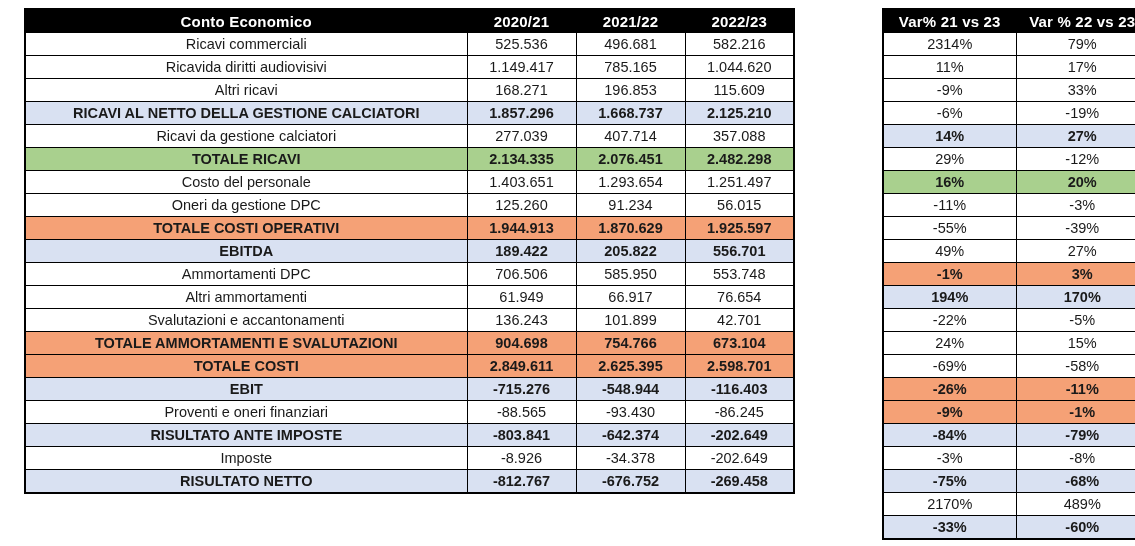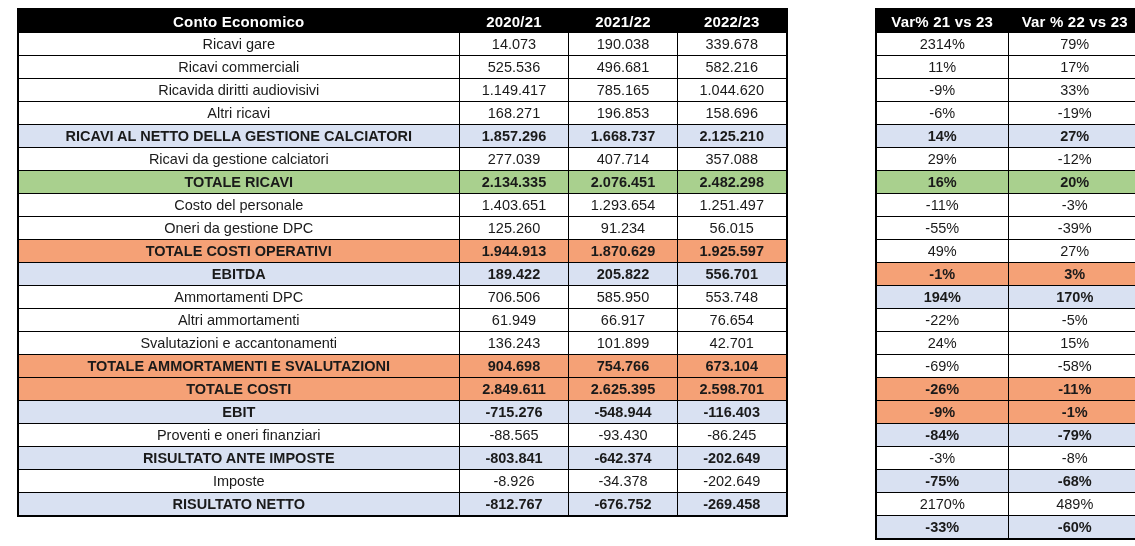--- a/index.html
+++ b/index.html
@@ -7,21 +7,21 @@
     --c-green:#A9D08E;
     --c-orange:#F5A176;
     --c-header-bg:#000000;
     --c-header-fg:#FFFFFF;
     --c-border:#000000;
   }
   html,body{margin:0;padding:0;background:#ffffff;}
   .canvas{
     width:1135px;height:546px;background:#ffffff;box-sizing:border-box;
     padding:8px 0 0 24px;display:flex;align-items:flex-start;gap:87px;
-    font-family:"Liberation Sans", sans-serif;color:#1a1a1a;justify-content:center;
+    font-family:"Liberation Sans", sans-serif;color:#1a1a1a;
   }
   table{border-collapse:collapse;table-layout:fixed;border:2px solid var(--c-border);}
   table.main{width:769px;}
   table.vars{width:266px;}
   th,td{
     border:1px solid var(--c-border);
     height:22px;text-align:center;vertical-align:middle;
     font-size:14.5px;line-height:1;padding:0 2px;
     overflow:hidden;white-space:nowrap;
   }
@@ -51,42 +51,36 @@
     <thead>
       <tr>
         <th>Conto Economico</th>
         <th>2020/21</th>
         <th>2021/22</th>
         <th>2022/23</th>
       </tr>
     </thead>
     <tbody>
         <tr class="row-plain">
-          <td>Ricavi gare</td>
-          <td>14.073</td>
-          <td>190.038</td>
-          <td>339.678</td>
-        </tr>
-        <tr class="row-plain">
           <td>Ricavi commerciali</td>
           <td>525.536</td>
           <td>496.681</td>
           <td>582.216</td>
         </tr>
         <tr class="row-plain">
           <td>Ricavida diritti audiovisivi</td>
           <td>1.149.417</td>
           <td>785.165</td>
           <td>1.044.620</td>
         </tr>
         <tr class="row-plain">
           <td>Altri ricavi</td>
           <td>168.271</td>
           <td>196.853</td>
-          <td>158.696</td>
+          <td>115.609</td>
         </tr>
         <tr class="row-blue">
           <td>RICAVI AL NETTO DELLA GESTIONE CALCIATORI</td>
           <td>1.857.296</td>
           <td>1.668.737</td>
           <td>2.125.210</td>
         </tr>
         <tr class="row-plain">
           <td>Ricavi da gestione calciatori</td>
           <td>277.039</td>

